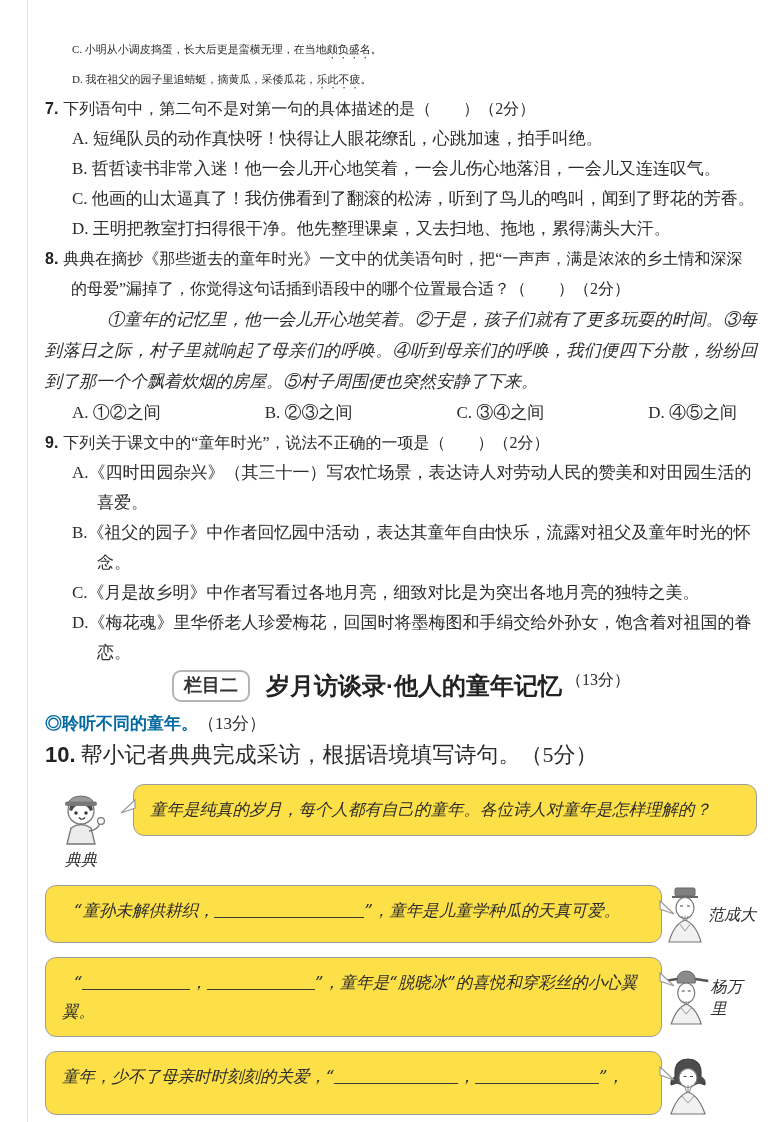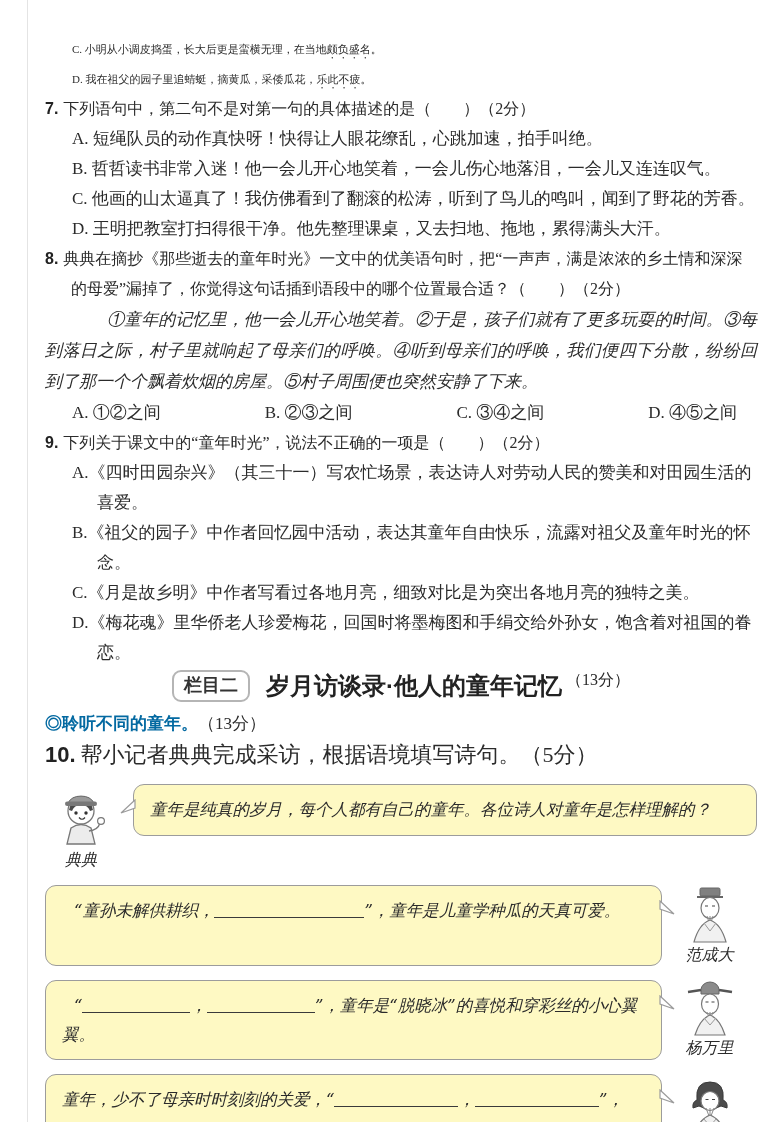--- a/index.html
+++ b/index.html
@@ -30,25 +30,25 @@
     border:2px solid #b5b5b5;border-radius:9px;padding:1px 10px;margin-right:16px;line-height:24px;
   }
   .sec-title{font-family:"Liberation Sans", sans-serif;font-weight:bold;font-size:24px;color:#222;}
   .sec-score{font-size:16px;margin-left:4px;}
   .subsec{font-size:17px;line-height:32px;}
   .subsec .b{font-family:"Liberation Sans", sans-serif;font-weight:bold;color:#0369a1;}
   
   .iv{width:712px;margin-top:8px;}
   .iv-row{display:flex;margin-top:14px;}
   .avatar-col{width:72px;display:flex;flex-direction:column;align-items:center;flex:none;justify-content:center;}
-  .poet-col{width:95px;display:flex;flex-direction:column;align-items:center;justify-content:flex-start;flex:none;text-align:right;}
+  .poet-col{width:95px;display:flex;flex-direction:row;align-items:center;justify-content:flex-start;flex:none;}
   .char-name{font-size:16px;line-height:22px;margin-top:1px;}
   .bubble{
     position:relative;border:1.3px solid #9c9c9c;border-radius:11px;
-    padding:10px 16px;font-size:16.5px;line-height:29px;background:#fef9c3;box-sizing:border-box;
+    padding:10px 16px;font-size:16.5px;line-height:29px;background:#fde047;box-sizing:border-box;
   }
   .bubble.b1{flex:1;margin-left:16px;height:52px;}
   .bubble.bq{width:617px;}
   .bubble .pad1{padding-left:12px;}
   .tail{position:absolute;top:14px;}
   .tail.l{left:-14px;}
   .tail.r{right:-14px;}
   .blank{display:inline-block;border-bottom:1.2px solid #3a3a3a;height:15px;vertical-align:-2px;}
   .blank.w150{width:150px;}
   .blank.w110{width:108px;}

